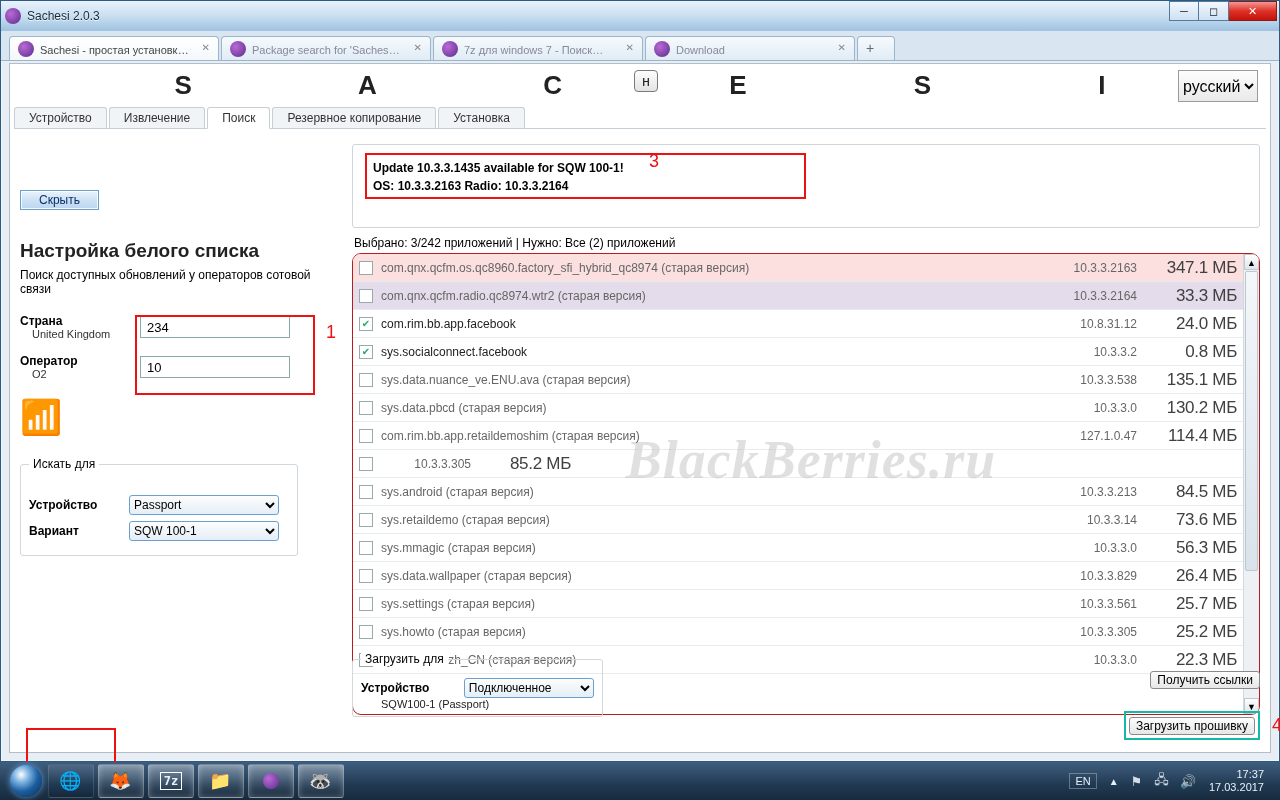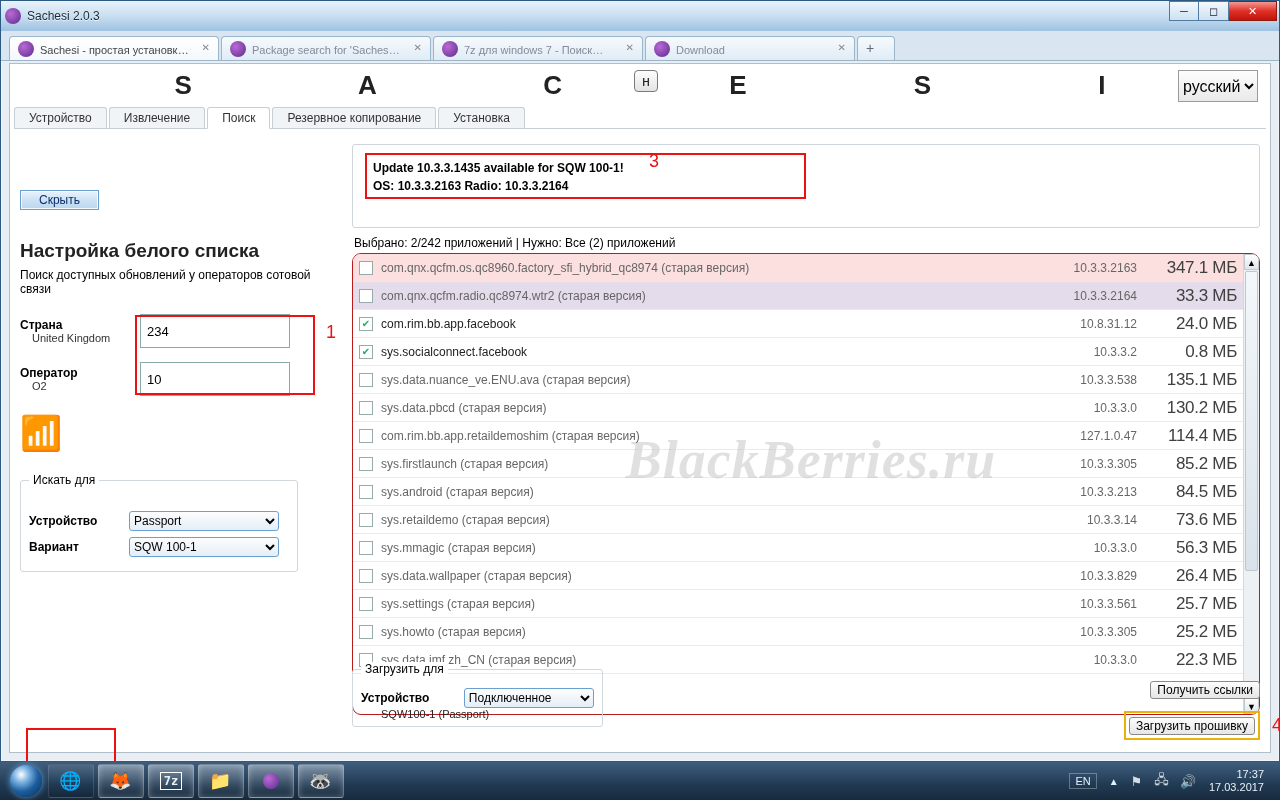--- a/index.html
+++ b/index.html
@@ -52,21 +52,21 @@
 
 .left { position:absolute; left:6px; top:6px; width:320px; bottom:6px; }
 .btn { display:inline-block; padding:2px 18px; font-size:12px; color:#08306b;
   border:1px solid #6aa0d0; border-radius:0; background:linear-gradient(#eaf3fc,#cde2f4 50%,#bcd6ee);
   box-shadow:0 0 0 1px rgba(255,255,255,.8) inset;margin-top:40px;}
 .h1 { font-size:19px; font-weight:bold; color:#222; margin:30px 0 6px;}
 .sub { font-size:12px; color:#000000; margin-bottom:18px;}
 .row { display:flex; align-items:center; margin:6px 0;}
 .row .lab { width:100px; font-size:12px; }
 .row .hint { font-size:11px; color:#333; margin-left:12px;}
-.inp { width:150px; height:34px; border:1px solid #8aa; padding:2px 6px; font-size:13px;}
+.inp { width:150px; height:22px; border:1px solid #8aa; padding:2px 6px; font-size:13px;}
 .box1 { position:absolute; left:115px; top:165px; width:180px; height:80px; border:2px solid #e11; pointer-events:none;}
 .ann { color:#e11; font-size:18px; position:absolute;}
 .ann.a1 { left:306px; top:172px;}
 .ann.a2 { left:106px; top:582px;}
 .ann.a4 { right:-30px; top:0;}
 
 .antenna { font-size:34px; margin:20px 0 30px; color:#222; line-height:1;}
 
 .grp { border:1px solid #d0d7dd; border-radius:3px; padding:24px 8px 8px; position:relative; margin-top:6px; width:278px;}
 .grp .legend { position:absolute; top:-8px; left:8px; background:#fff; padding:0 4px; font-size:12px;}
@@ -114,21 +114,21 @@
 
 
 .dlbar { position:absolute; left:0; right:0; bottom:0; display:flex; align-items:flex-start; gap:18px;}
 .dlgrp { border:1px solid #d0d7dd; border-radius:3px; padding:18px 8px 6px 8px; position:relative; flex:0 0 auto;}
 .dlgrp .legend { position:absolute; top:-8px; left:8px; background:#fff; padding:0 4px; font-size:12px;}
 .dlgrp .lab { font-size:12px; font-weight:bold;}
 .dlgrp .lab2 { font-size:11px; margin-left:20px; color:#222;}
 .spacer { flex:1;}
 .rbtns { text-align:right; padding-top:4px;}
 .rbtns .vbtn { display:inline-block; margin-left:6px;}
-.dlfwwrap { border:2px solid #eab308; padding:3px; display:inline-block; margin-top:12px; position:relative;}
+.dlfwwrap { border:2px solid #14b8a6; padding:3px; display:inline-block; margin-top:22px; position:relative;}
 .dlfwwrap .ann.a4 { right:-24px; top:2px;}
 
 
 .taskbar { position:absolute; left:0; right:0; bottom:0; height:38px;
   background:linear-gradient(#3f5e7e,#213a53 60%,#172a3d); display:flex; align-items:center; padding:0 6px; color:#e8f0f7;}
 .start { width:40px; height:38px; display:flex; align-items:center; justify-content:center;}
 .orb { width:32px; height:32px; border-radius:50%;
   background:radial-gradient(circle at 35% 30%,#fff,#7fb4e2 25%,#1c5ea0 55%,#0a2d50);
   box-shadow:0 0 6px rgba(120,190,255,.7);}
 .tbtn { width:46px; height:34px; margin:0 2px; display:flex; align-items:center; justify-content:center;
@@ -232,21 +232,21 @@
 
       <div class="right">
         <div class="updbox">
           <div class="updinner">
             <b>Update 10.3.3.1435 available for SQW 100-1!</b><br>
             <b>OS: 10.3.3.2163 Radio: 10.3.3.2164</b>
           </div>
           <div class="ann a3">3</div>
         </div>
 
-        <div class="selinfo">Выбрано: 2/242 приложений | Нужно: Все (2) приложений</div>
+        <div class="selinfo">Выбрано: 3/242 приложений | Нужно: Все (2) приложений</div>
 
         <div class="listwrap">
           <div class="listinner" id="rows">
               <div class="arow pink">
                 <span class="cb"></span>
                 <span class="nm">com.qnx.qcfm.os.qc8960.factory_sfi_hybrid_qc8974 (старая версия)</span>
                 <span class="ver">10.3.3.2163</span>
                 <span class="sz">347.1 МБ</span>
               </div>
               <div class="arow lilac">
@@ -280,21 +280,20 @@
                 <span class="sz">130.2 МБ</span>
               </div>
               <div class="arow light">
                 <span class="cb"></span>
                 <span class="nm">com.rim.bb.app.retaildemoshim (старая версия)</span>
                 <span class="ver">127.1.0.47</span>
                 <span class="sz">114.4 МБ</span>
               </div>
               <div class="arow light">
                 <span class="cb"></span>
-                <span class="nm">sys.firstlaunch (старая версия)</span>
                 <span class="ver">10.3.3.305</span>
                 <span class="sz">85.2 МБ</span>
               </div>
               <div class="arow light">
                 <span class="cb"></span>
                 <span class="nm">sys.android (старая версия)</span>
                 <span class="ver">10.3.3.213</span>
                 <span class="sz">84.5 МБ</span>
               </div>
               <div class="arow light">

